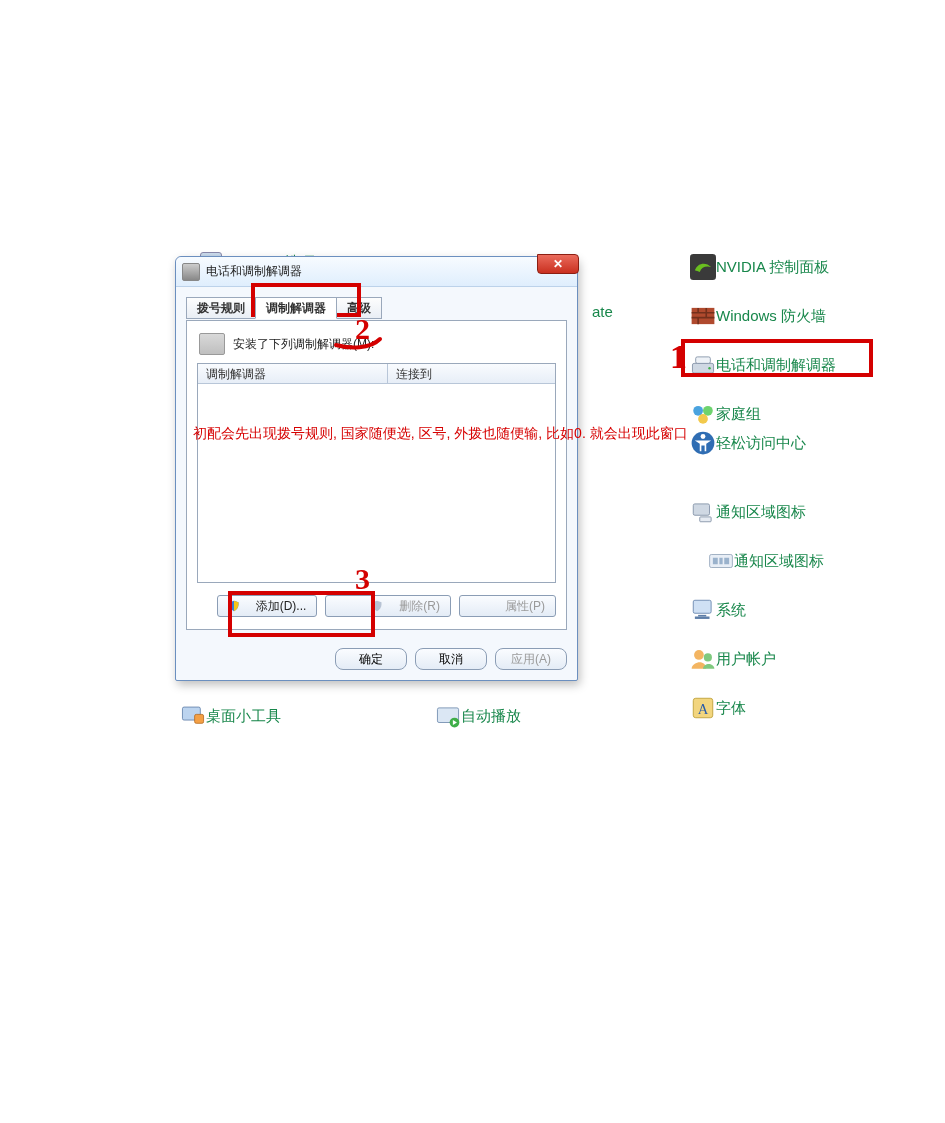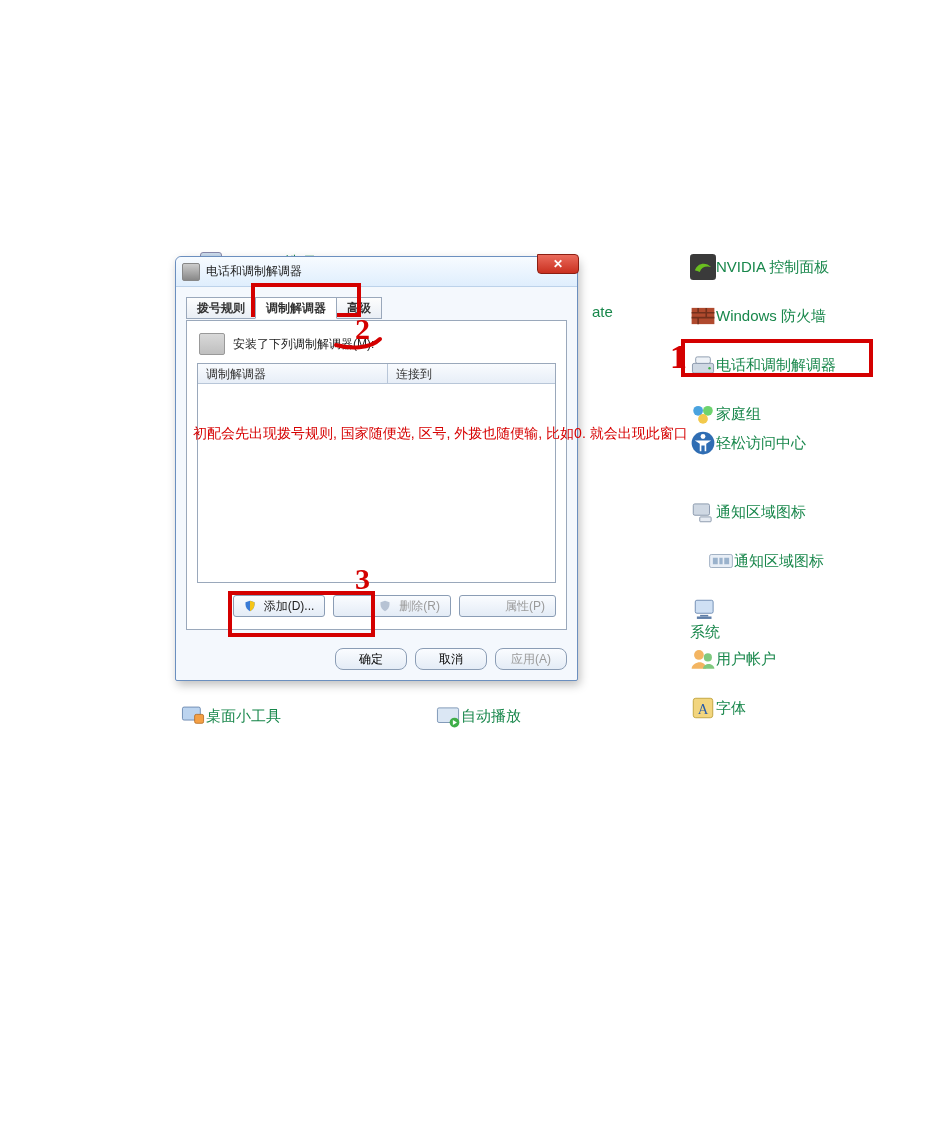--- a/index.html
+++ b/index.html
@@ -30,21 +30,21 @@
   .modem-heading { display:flex; align-items:center; gap:8px; font-size:12px; color:#222; padding:2px 0 8px 2px; }
   .modem-heading .hicon { width:26px; height:22px; background:linear-gradient(#d9d9d9,#bfbfbf); border:1px solid #999; border-radius:2px; }
 
   .listbox { border:1px solid #9aa8bb; height:220px; background:#fff; }
   .listhead { display:flex; height:20px; background:linear-gradient(#f9fbfe,#e7eef7); border-bottom:1px solid #b8c6d8; font-size:12px; color:#333; }
   .listhead .col1 { flex:0 0 190px; padding:2px 8px; border-right:1px solid #b8c6d8; }
   .listhead .col2 { flex:1 1 auto; padding:2px 8px; }
   .listbody { height:calc(100% - 20px); }
 
   .btnrow { display:flex; justify-content:flex-end; gap:8px; margin-top:12px; }
-  .btn { height:22px; min-width:84px; font-size:12px; background:linear-gradient(#fafcff,#e4ecf6); border:1px solid #8b9db5; border-radius:3px; display:flex; align-items:center; justify-content:center; gap:8px; padding:0 10px; cursor:pointer; color:#222; }
+  .btn { height:22px; min-width:84px; font-size:12px; background:linear-gradient(#fafcff,#e4ecf6); border:1px solid #8b9db5; border-radius:3px; display:flex; align-items:center; justify-content:center; gap:16px; padding:0 10px; cursor:pointer; color:#222; }
   .btn.disabled { color:#9a9a9a; cursor:default;padding-left:45px; }
   .btn .shield { width:12px; height:12px; }
 
   .dlg-footer { display:flex; justify-content:flex-end; gap:8px; padding:8px 10px 10px; }
   .ftbtn { height:22px; min-width:72px; font-size:12px; background:linear-gradient(#fafcff,#e4ecf6); border:1px solid #8b9db5; border-radius:8px; cursor:pointer; }
   .ftbtn.disabled { color:#9a9a9a; }
 
   
   .red-box { position:absolute; border:4px solid #d40000; }
   .red-stroke { position:absolute; color:#d40000; font-weight:bold; font-family: "Comic Sans MS", cursive; }
@@ -176,21 +176,21 @@
   <span class="cp-icon">
         <svg viewBox="0 0 32 32">
           <rect x="2" y="8" width="28" height="16" rx="2" fill="#e8eef6" stroke="#8fa1b8"></rect>
           <rect x="6" y="12" width="6" height="8" fill="#9ab2cc"></rect>
           <rect x="14" y="12" width="4" height="8" fill="#9ab2cc"></rect>
           <rect x="20" y="12" width="6" height="8" fill="#9ab2cc"></rect>
         </svg>
       </span>
   <span class="cp-label">通知区域图标</span>
 </div>
-<div class="cp-item" style="left:690px; top:597px;flex-direction:column;">
+<div class="cp-item" style="left:690px; top:597px;">
   <span class="cp-icon">
         <svg viewBox="0 0 32 32">
           <rect x="4" y="4" width="22" height="16" rx="2" fill="#cfe0f4" stroke="#5e7ea8"></rect>
           <rect x="10" y="22" width="10" height="2" fill="#5e7ea8"></rect>
           <rect x="6" y="24" width="18" height="3" fill="#5e7ea8"></rect>
         </svg>
       </span>
   <span class="cp-label">系统</span>
 </div>
 <div class="cp-item" style="left:690px; top:646px;">

